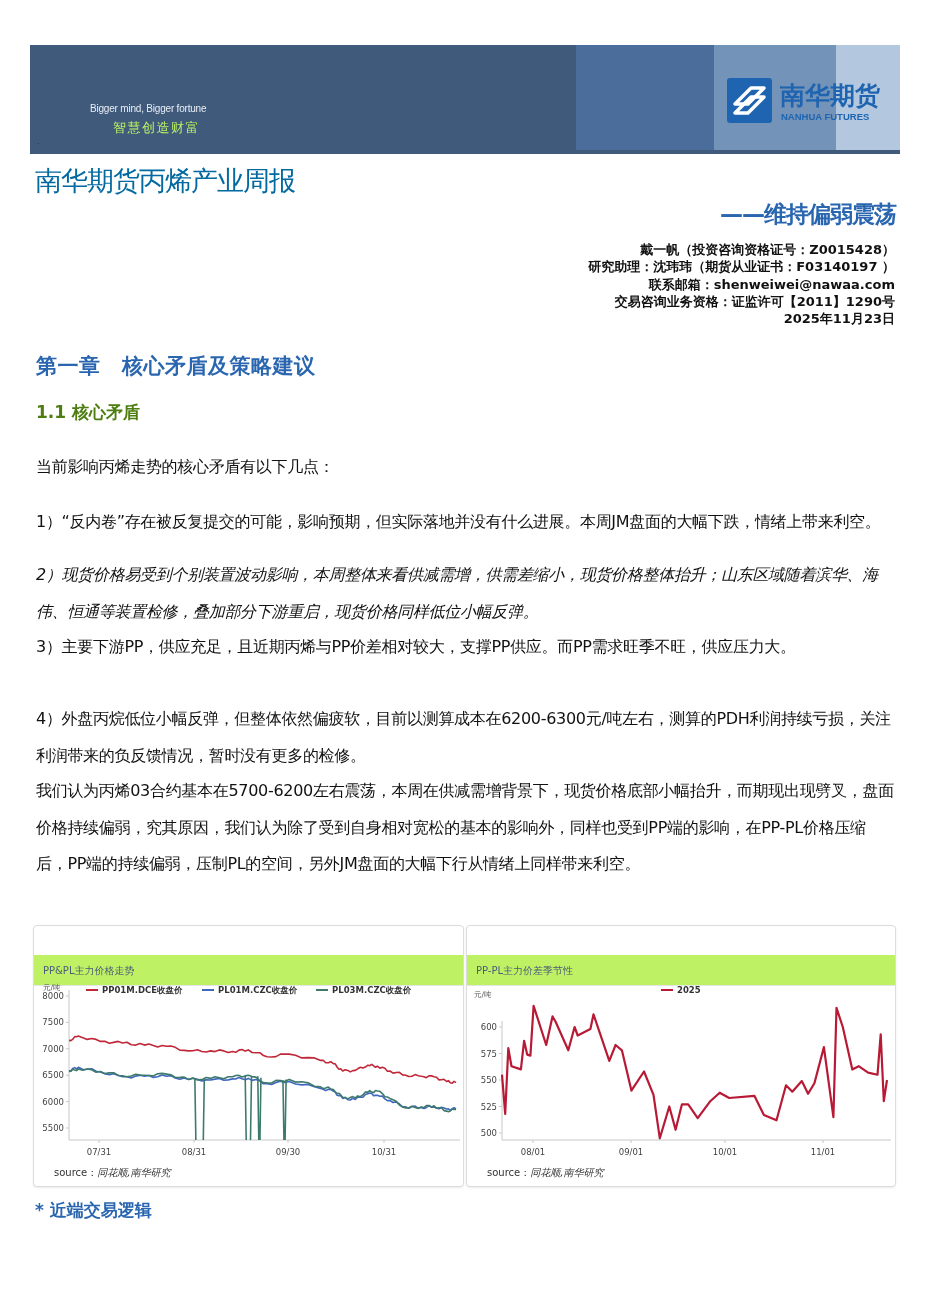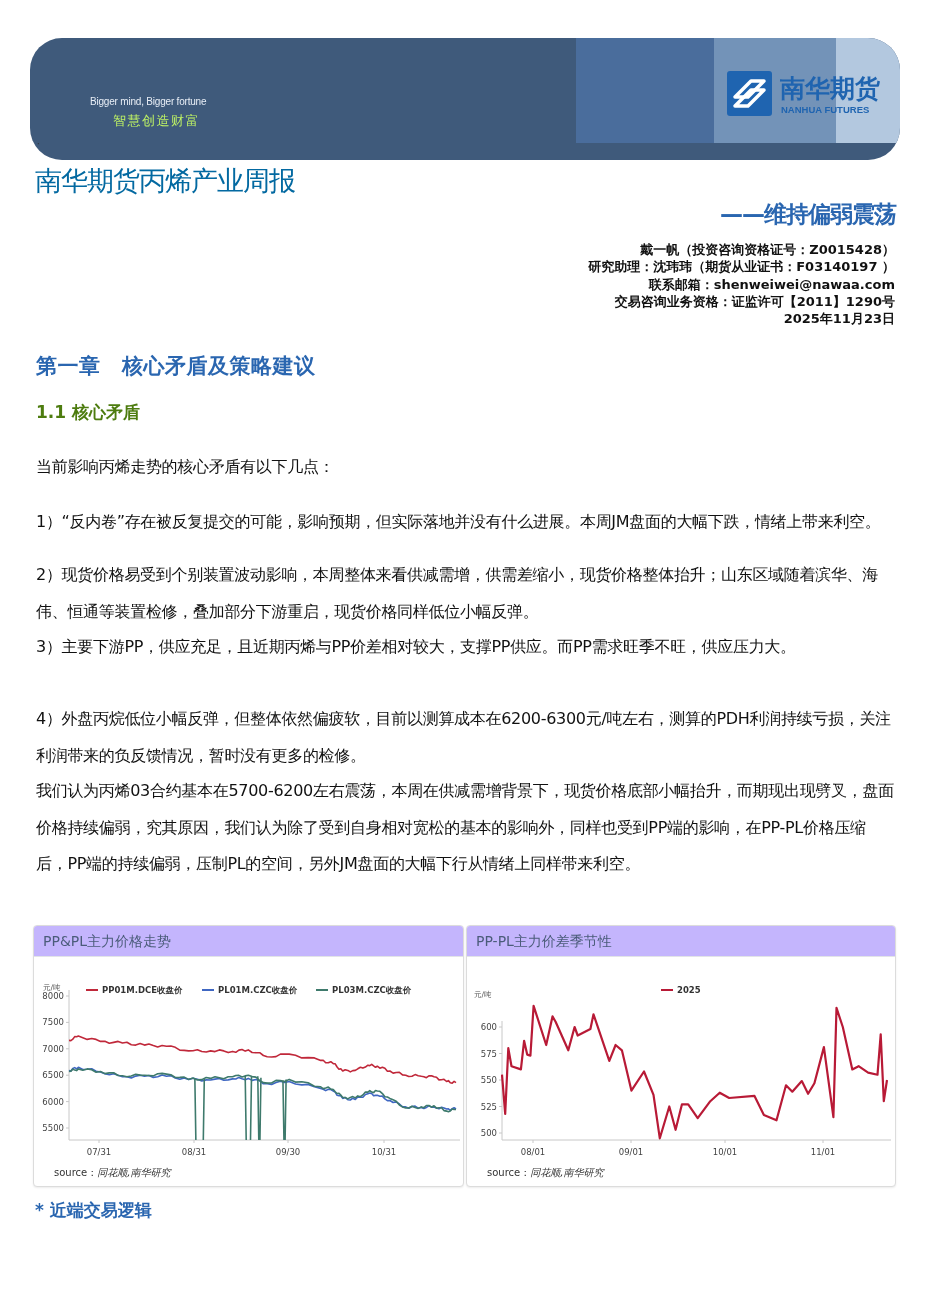--- a/index.html
+++ b/index.html
@@ -1,19 +1,19 @@
 <!DOCTYPE html>
 <html><head>
 <meta charset="utf-8">
 <style>
   * { box-sizing: border-box; margin: 0; padding: 0; }
   html, body { width: 930px; height: 1303px; background: #ffffff; overflow: hidden; }
   body { position: relative; font-family: "DejaVu Sans", "Liberation Sans", sans-serif; color: #111; }
 
-  .banner { position: absolute; left: 30px; top: 38px; width: 870px; height: 122px; background: #3f5a7b; overflow: hidden; border-radius: 32px; }
+  .banner { position: absolute; left: 30px; top: 45px; width: 870px; height: 109px; background: #3f5a7b; overflow: hidden; }
   .banner .band1 { position: absolute; left: 546px; top: 0; width: 138px; height: 105px; background: #4a6d9c; }
   .banner .band2 { position: absolute; left: 684px; top: 0; width: 122px; height: 105px; background: #7393b8; }
   .banner .band3 { position: absolute; left: 806px; top: 0; width: 64px; height: 105px; background: #b3c8df; }
   .banner .slogan-en { position: absolute; left: 60px; top: 58px; font-size: 10px; color: #e8eef6; font-family: "Liberation Sans", sans-serif; letter-spacing: -0.2px; }
   .banner .slogan-cn { position: absolute; left: 83px; top: 74px; font-size: 13px; color: #bef264; letter-spacing: 1.5px; }
   .logo { position: absolute; left: 697px; top: 31px; width: 170px; height: 50px; }
   .logo .mark { position: absolute; left: 0; top: 2px; width: 45px; height: 45px; background: #1f64b0; border-radius: 3px; }
   .logo .cn { position: absolute; left: 53px; top: 3px; font-size: 25px; font-weight: bold; color: #1f64b0; letter-spacing: 0px; }
   .logo .en { position: absolute; left: 54px; top: 35px; font-size: 9.5px; font-weight: bold; color: #1f64b0; font-family: "Liberation Sans", sans-serif; }
 
@@ -23,27 +23,27 @@
   .subtitle { position: absolute; right: 34px; top: 199px; font-size: 23px; font-weight: bold; color: #2a66b0; letter-spacing: -1px; }
 
   .authors { position: absolute; right: 35px; top: 241px; text-align: right; font-size: 13px; font-weight: bold; line-height: 17.3px; color: #111; }
 
   .chapter { position: absolute; left: 36px; top: 352px; font-size: 21px; font-weight: bold; color: #2a66b0; letter-spacing: 0.5px; }
   .section { position: absolute; left: 36px; top: 401px; font-size: 17px; font-weight: bold; color: #4d7c0f; }
 
   .body-text { position: absolute; left: 36px; width: 860px; font-size: 16px; line-height: 36.5px; color: #111; letter-spacing: -0.3px; }
   .p-intro { top: 449px; }
   .p1 { top: 485px; margin-top: 19px; }
-  .p2 { top: 557px; }
+  .p2 { top: 557px; font-style: italic; }
   .p3 { top: 629px; }
   .p4 { top: 701px; }
   .p5 { top: 773px; }
 
   .chart-panel { position: absolute; top: 925px; height: 262px; background: #fff; border: 1px solid #dcdcdc; border-radius: 4px; overflow: hidden; box-shadow: 0 1px 2px rgba(0,0,0,0.08); }
-  .chart-panel .ph { height: 31px; background: #c4b5fd; border-bottom: 1px solid #e2e4e8; padding-left: 9px; font-size: 14px; color: #4b5c7a; line-height: 31px; }
+  .chart-panel .ph { height: 31px; background: #bef264; border-bottom: 1px solid #e2e4e8; padding-left: 9px; font-size: 10px; color: #4b5c7a; line-height: 31px; margin-top: 29px; }
   .chart-left { left: 33px; width: 431px; }
   .chart-right { left: 466px; width: 430px; }
   .chart-panel svg { position: absolute; left: 0; top: 0; }
   .src { position: absolute; left: 20px; bottom: 6px; font-size: 10px; color: #333; }
   .src i { font-style: italic; }
 
   .next-head { position: absolute; left: 35px; top: 1199px; font-size: 17px; font-weight: bold; color: #2a66b0; }
 </style>
 </head>
 <body>

